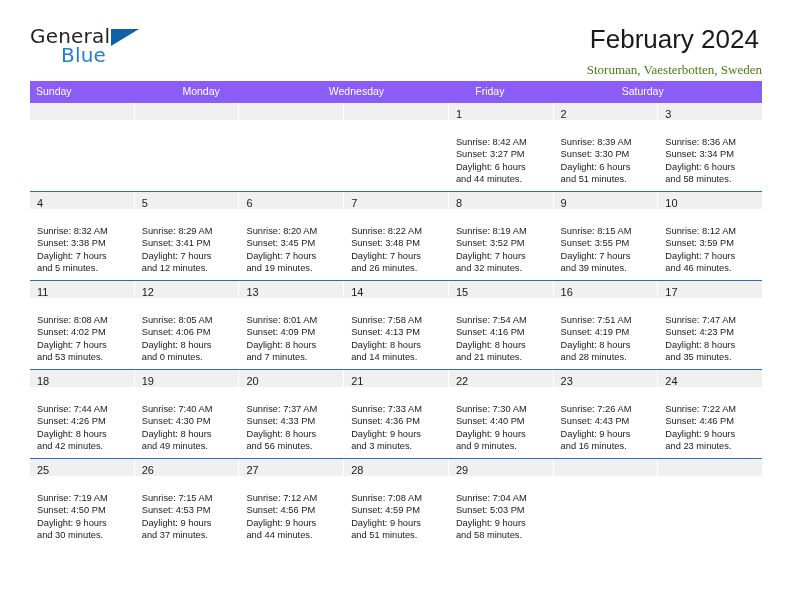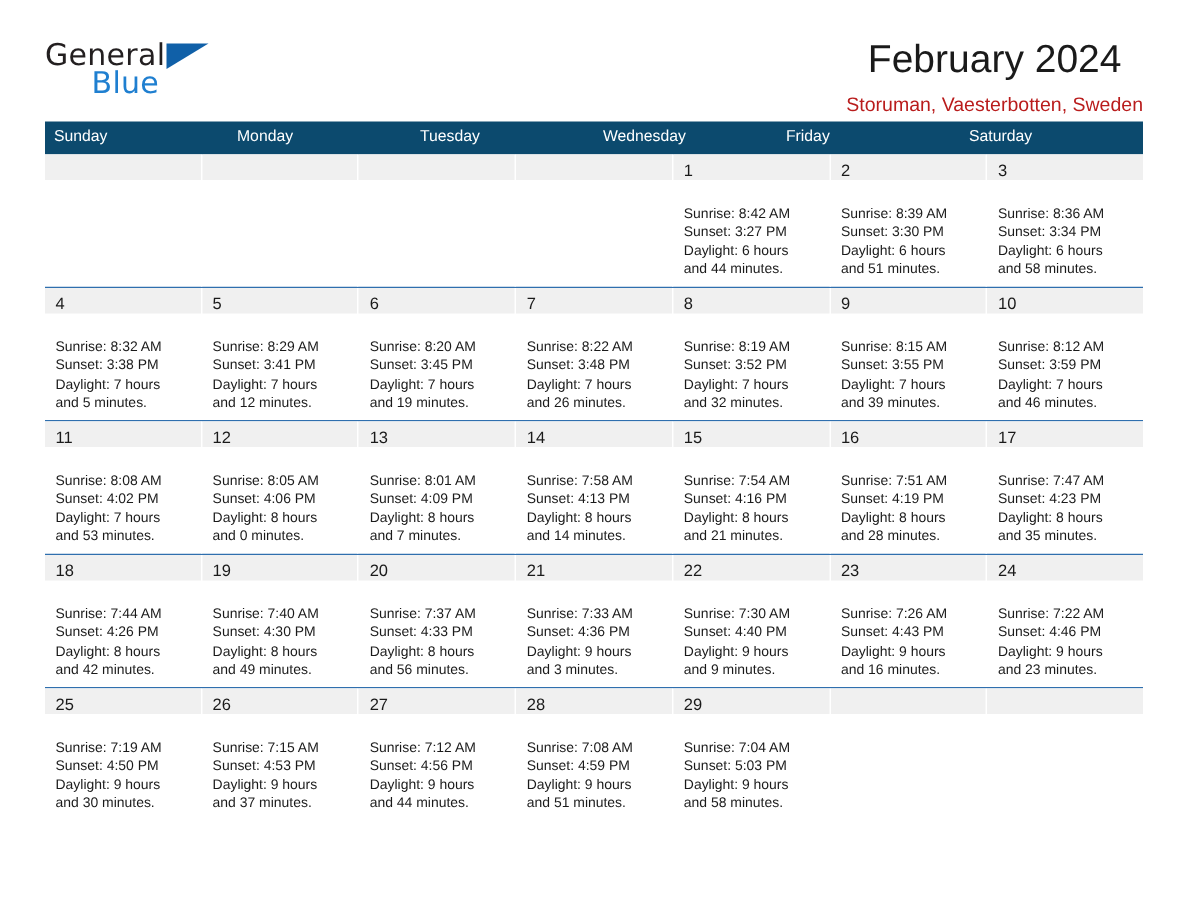--- a/index.html
+++ b/index.html
@@ -74,34 +74,35 @@
   }
   .cal-title {
     font-size: 26px;
     font-weight: normal;
     color: #1a1a1a;
     line-height: 1.05;
     white-space: nowrap;
   }
   .cal-subtitle {
     font-size: 13px;
-    color: #b91c1c;
+    color: #4d7c0f;
     margin-top: 9px;
     white-space: nowrap;
+    font-family: Liberation Serif, serif;
   }
 
   
   .calendar {
     width: 732px;
     margin-top: 5px;
   }
 
   .weekdays {
     display: flex;
-    background: #0c4a6e;
+    background: #8b5cf6;
   }
   .weekday {
     flex: 1 1 0;
     box-sizing: border-box;
     padding: 4px 6px 5px 6px;
     font-size: 10.5px;
     color: #ffffff;
     line-height: 1.2;
   }
 
@@ -166,21 +167,20 @@
       <div class="cal-title">February 2024</div>
       <div class="cal-subtitle">Storuman, Vaesterbotten, Sweden</div>
     </div>
 
   </div>
 
   <div class="calendar">
     <div class="weekdays">
         <div class="weekday">Sunday</div>
         <div class="weekday">Monday</div>
-        <div class="weekday">Tuesday</div>
         <div class="weekday">Wednesday</div>
         <div class="weekday">Friday</div>
         <div class="weekday">Saturday</div>
       </div>
     <div class="weeks">
         <div class="week">
           <div class="day empty">
             <div class="daynum-bar"><span class="daynum"></span></div>
           </div>
           <div class="day empty">

